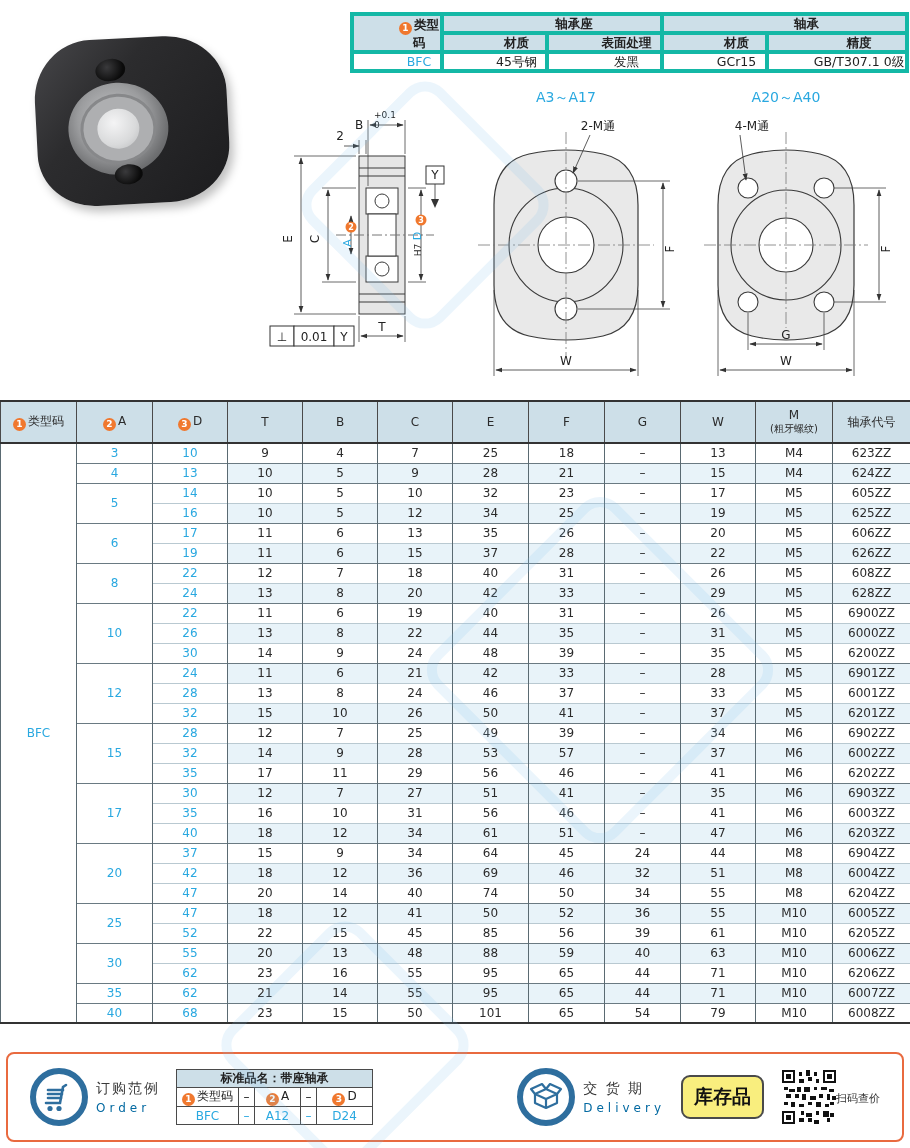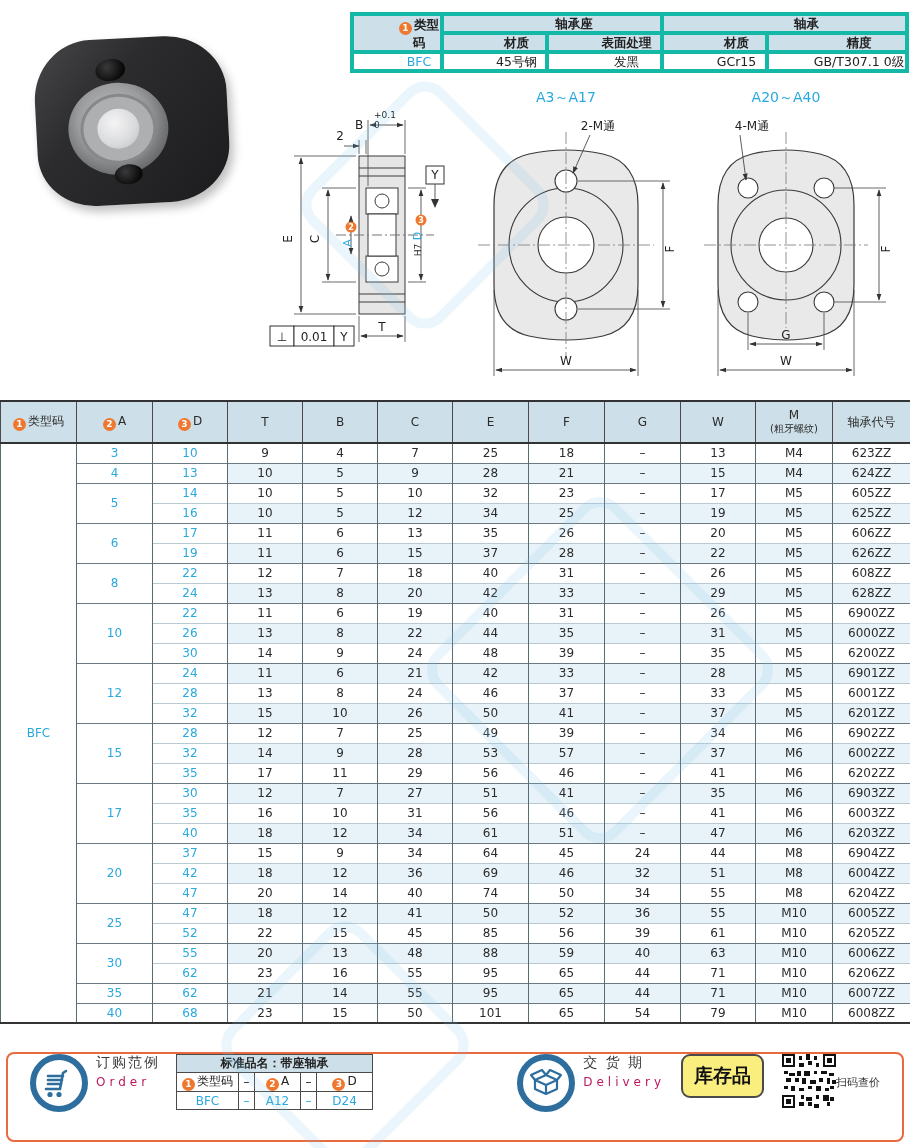--- a/index.html
+++ b/index.html
@@ -54,26 +54,26 @@
     font-weight:normal; line-height:1.25; }
   .main-table td { border-left:1px solid #5a6a72; border-right:1px solid #5a6a72; border-top:1px solid #b9c9d1;
     text-align:center; height:20px; background:#fff; }
   .main-table tr.group-start td { border-top:1px solid #6a7a82; }
   .main-table td.alt { background:#e8f3f9; }
   .main-table td.code-cell, .main-table td.a-cell, .main-table td.d-cell { color:#29a8e0; background:#fff; }
   .m-sub { font-size:10px; }
 
   
   .footer { position:absolute; left:6px; top:1052px; width:898px; height:90px; border:2px solid #e96a3f;
-    border-radius:8px; background:#fff; display:flex; align-items:flex-start; padding:0 22px; z-index:1; }
+    border-radius:8px; background:#fff; display:flex; align-items:center; padding:0 22px; z-index:1; }
   .icon-circle { width:58px; height:58px; border-radius:50%; border:6px solid #2e6e9e; background:#fff;
     display:flex; align-items:center; justify-content:center; flex:0 0 auto; }
   .f-label { margin-left:8px; color:#3a3a3a; }
   .f-label .zh { font-size:14px; letter-spacing:2px; }
-  .f-label .en { font-size:12px; letter-spacing:4px; color:#be185d; margin-top:3px; }
+  .f-label .en { font-size:12px; letter-spacing:4px; color:#0369a1; margin-top:3px; }
   .order-table { margin-left:16px; border-collapse:collapse; table-layout:fixed; width:196px; font-size:12px; color:#222; }
   .order-table th, .order-table td { border:1px solid #4a4a4a; text-align:center; height:18px; }
   .order-table th { background:#cddfe8; font-weight:bold; font-size:12px;margin-left:40px; }
   .spacer { flex:1 1 auto; }
   .stock-badge { background:#f9ee7e; border:2px solid #4a4a4a; border-radius:9px; padding:7px 11px;
     font-size:19px; font-weight:bold; color:#111; margin:0 18px 0 16px; flex:0 0 auto; }
   .qr-wrap { display:flex; flex-direction:row; align-items:center; flex:0 0 auto; }
   .qr-caption { font-size:11px; color:#333; margin-top:2px; }
 </style>
 </head>

